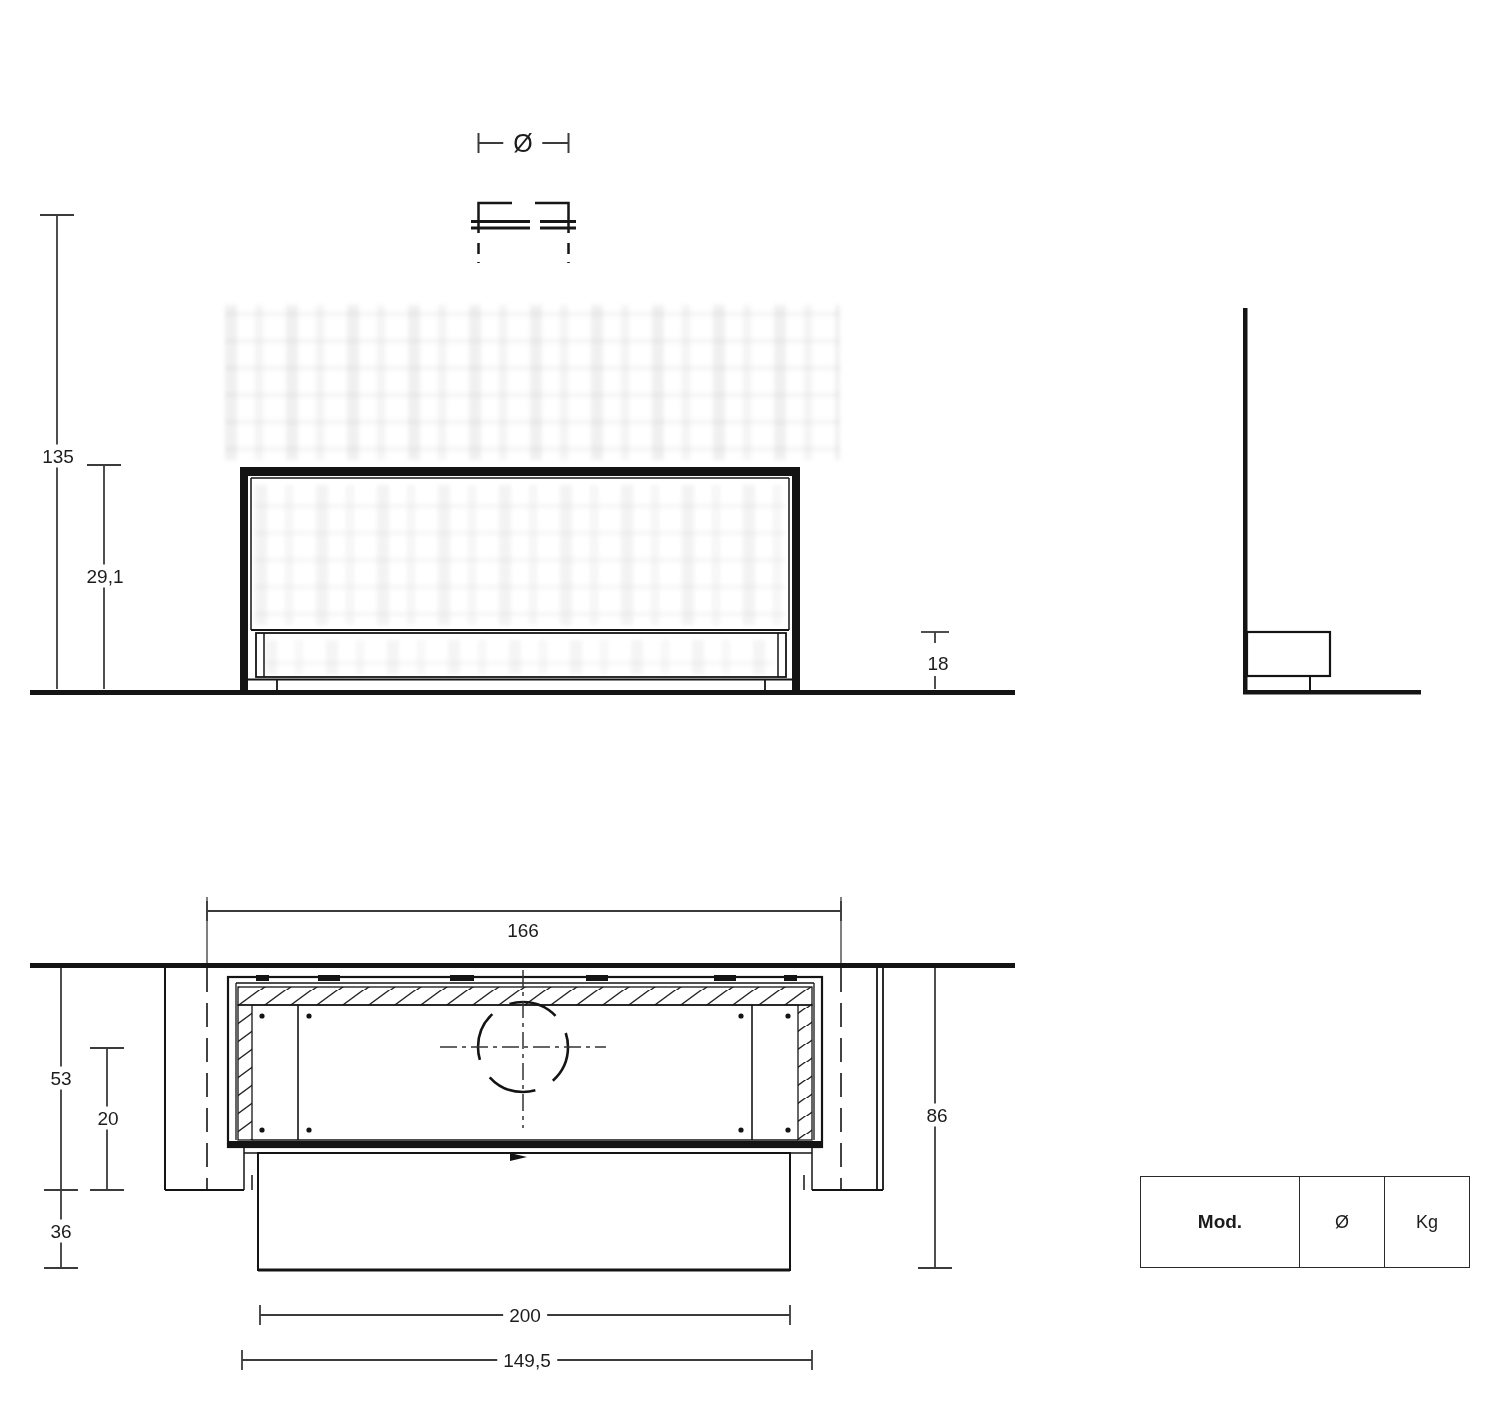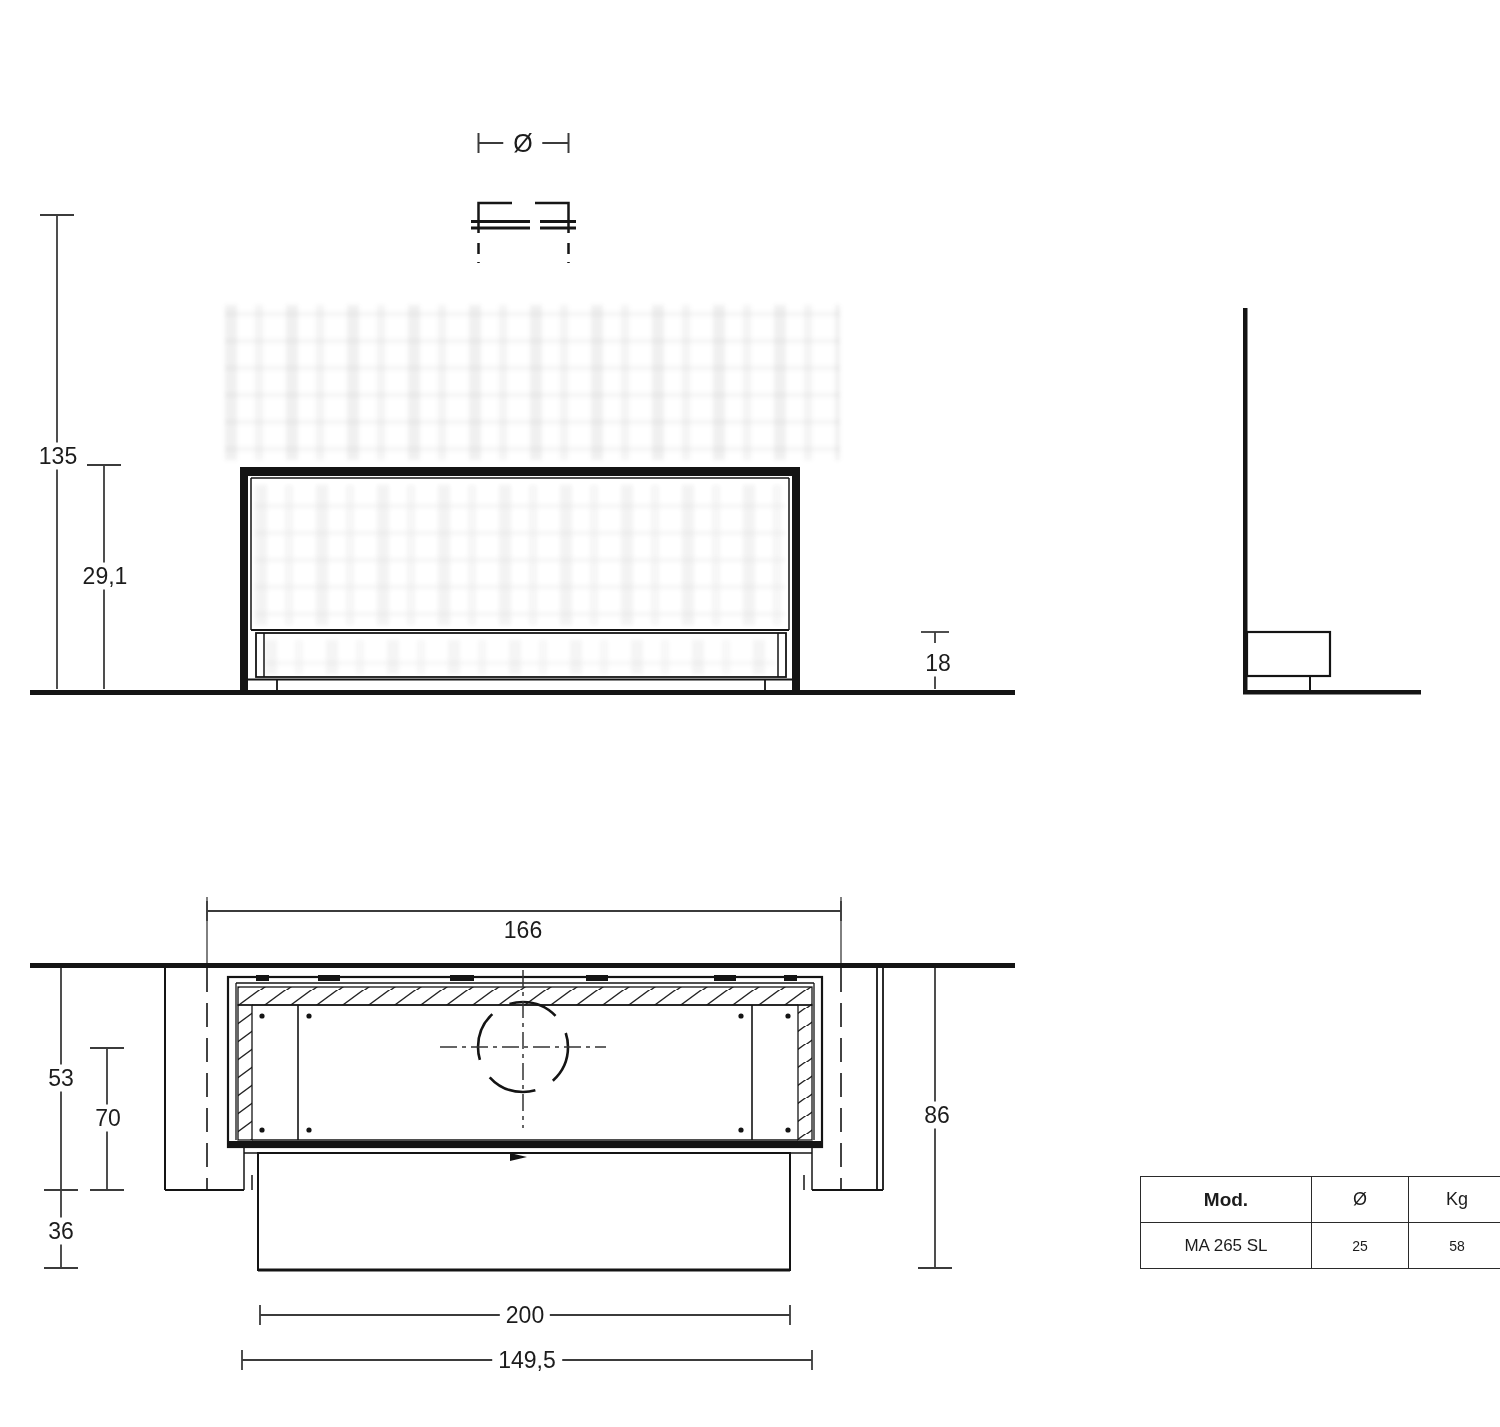--- a/index.html
+++ b/index.html
@@ -9,21 +9,21 @@
     background:#fff;
     font-family:"Liberation Sans", sans-serif;
     overflow:hidden;
   }
   svg{position:absolute;left:0;top:0;}
   .lbl{
     position:absolute;
     transform:translate(-50%,-50%);
     background:#fff;
     color:#1c1c1c;
-    font-size:23px;
+    font-size:19px;
     line-height:1;
     padding:2px 6px;
     white-space:nowrap;
   }
   .lbl.sym{font-size:25px;padding:2px 10px;}
   .noise{
     position:absolute;
     background-image:
       repeating-linear-gradient(90deg, rgba(40,40,40,0.07) 0 12px, transparent 12px 30px, rgba(40,40,40,0.05) 30px 38px, transparent 38px 61px),
       repeating-linear-gradient(0deg, transparent 0 9px, rgba(40,40,40,0.05) 9px 13px, transparent 13px 27px);
@@ -35,21 +35,21 @@
     left:1140px;top:1176px;
     width:326px;height:92px;
     border-collapse:collapse;
     table-layout:fixed;
     color:#1c1c1c;
   }
   table.spec td{
     border:1.5px solid #2a2a2a;
     text-align:center;
     vertical-align:middle;
-    padding:6px;
+    padding:0;
   }
   table.spec tr{height:46px;}
   td.c-mod{width:158px;}
   td.c-dia{width:84px;}
   td.c-kg{width:84px;}
   .th-mod{font-weight:bold;font-size:19px;}
   .th{font-size:18px;}
   .cell-model{font-size:17px;}
   .cell-num{font-size:14px;}
 </style>
@@ -229,34 +229,29 @@
   </svg>
 
   <span class="lbl sym" style="left:523px;top:143px;">Ø</span>
 
   <span class="lbl" style="left:58px;top:456px;">135</span>
   <span class="lbl" style="left:105px;top:576px;">29,1</span>
   <span class="lbl" style="left:938px;top:663px;text-align:right;">18</span>
 
   <span class="lbl" style="left:523px;top:911px;margin-top:19px;">166</span>
   <span class="lbl" style="left:61px;top:1078px;">53</span>
-  <span class="lbl" style="left:108px;top:1118px;">70</span>
+  <span class="lbl" style="left:108px;top:1118px;">20</span>
   <span class="lbl" style="left:61px;top:1231px;">36</span>
   <span class="lbl" style="left:937px;top:1115px;text-align:right;">86</span>
   <span class="lbl" style="left:525px;top:1315px;">200</span>
   <span class="lbl" style="left:527px;top:1360px;">149,5</span>
 
   <table class="spec">
     <tbody>
         <tr>
       <td class="c-mod th-mod">Mod.</td>
       <td class="c-dia th">Ø</td>
       <td class="c-kg th">Kg</td>
     </tr>
-    <tr>
-      <td class="c-mod cell-model">MA 265 SL</td>
-      <td class="c-dia cell-num">25</td>
-      <td class="c-kg cell-num">58</td>
-    </tr>
   </tbody>
     </table>
 
 </div>
 
 </body></html>

